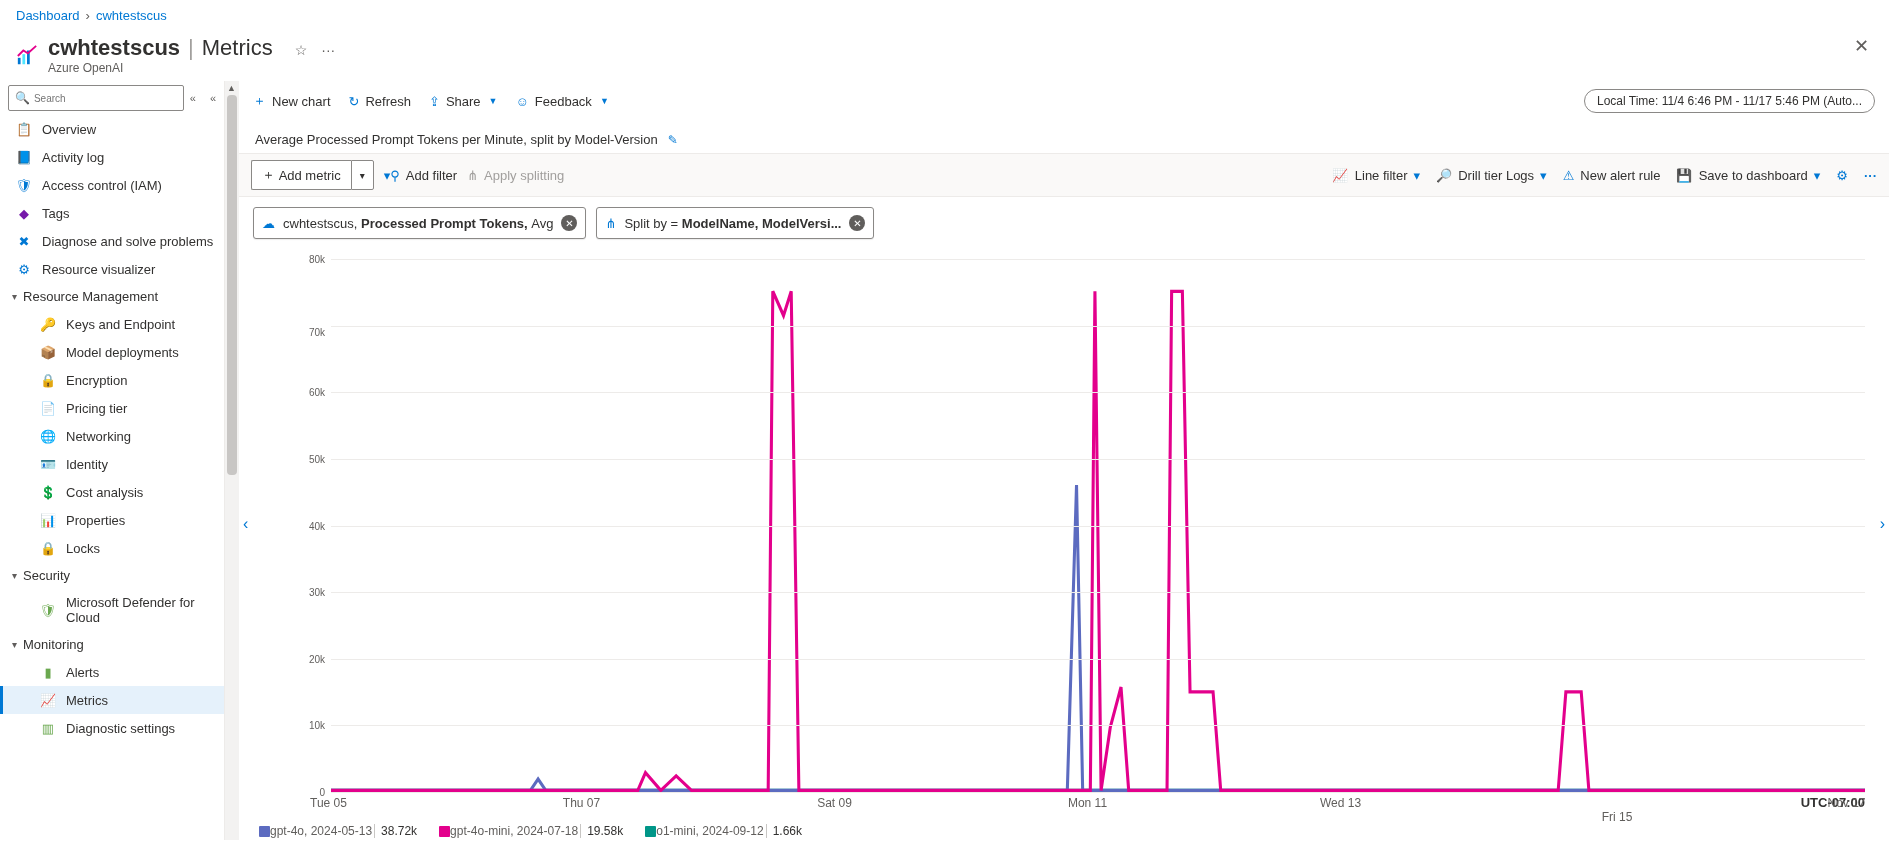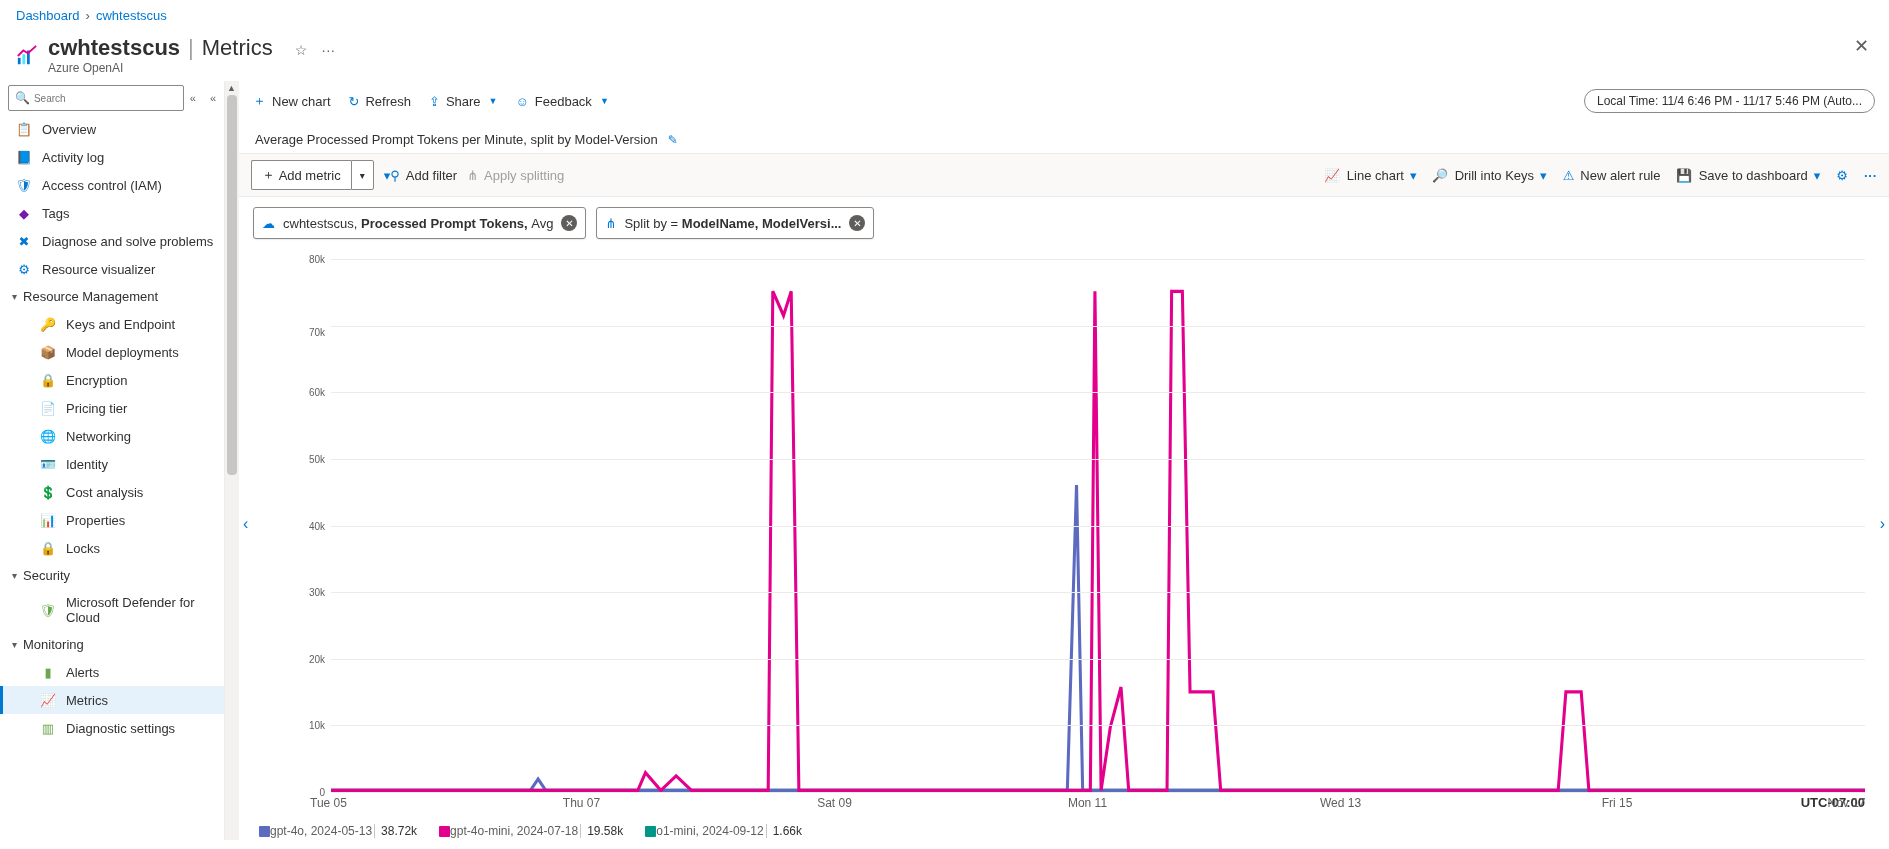--- a/index.html
+++ b/index.html
@@ -270,26 +270,26 @@
           <span>Add filter</span>
         </div>
         <div class="link-btn disabled">
           <span class="licon">⋔</span>
           <span>Apply splitting</span>
         </div>
       </div>
       <div class="metric-right">
         <div class="link-btn">
           <span class="licon">📈</span>
-          <span>Line chart</span>
+          <span>Line filter</span>
           <span class="chev-down" style="color:#0078d4;">▾</span>
         </div>
         <div class="link-btn">
           <span class="licon">🔎</span>
-          <span>Drill into Keys</span>
+          <span>Drill tier Logs</span>
           <span class="chev-down" style="color:#0078d4;">▾</span>
         </div>
         <div class="link-btn">
           <span class="licon">⚠</span>
           <span>New alert rule</span>
         </div>
         <div class="link-btn">
           <span class="licon">💾</span>
           <span>Save to dashboard</span>
           <span class="chev-down" style="color:#0078d4;">▾</span>
@@ -356,17 +356,17 @@
             <span>o1-mini, 2024-09-12</span>
             <span class="val">1.66k</span>
           </div>
         </div>
       <span class="tz">UTC-07:00</span>
     <div class="xlab" style="left: calc(3% + 40px); bottom: 30px; position: absolute;">Tue 05</div>
         <div class="xlab" style="left: calc(18.3333% + 40px); bottom: 30px; position: absolute;">Thu 07</div>
         <div class="xlab" style="left: calc(33.6667% + 40px); bottom: 30px; position: absolute;">Sat 09</div>
         <div class="xlab" style="left: calc(49% + 40px); bottom: 30px; position: absolute;">Mon 11</div>
         <div class="xlab" style="left: calc(64.3333% + 40px); bottom: 30px; position: absolute;">Wed 13</div>
-        <div class="xlab" style="left: calc(79.6667% + 40px); bottom: 30px; position: absolute; padding-left: 47px;">Fri 15</div>
+        <div class="xlab" style="left: calc(79.6667% + 40px); bottom: 16px; position: absolute; padding-left: 47px;">Fri 15</div>
         <div class="xlab" style="left: calc(95% + 40px); bottom: 30px; position: absolute;">Nov 17</div>
       </div>
   </div>
 </div>
 
 </body></html>

